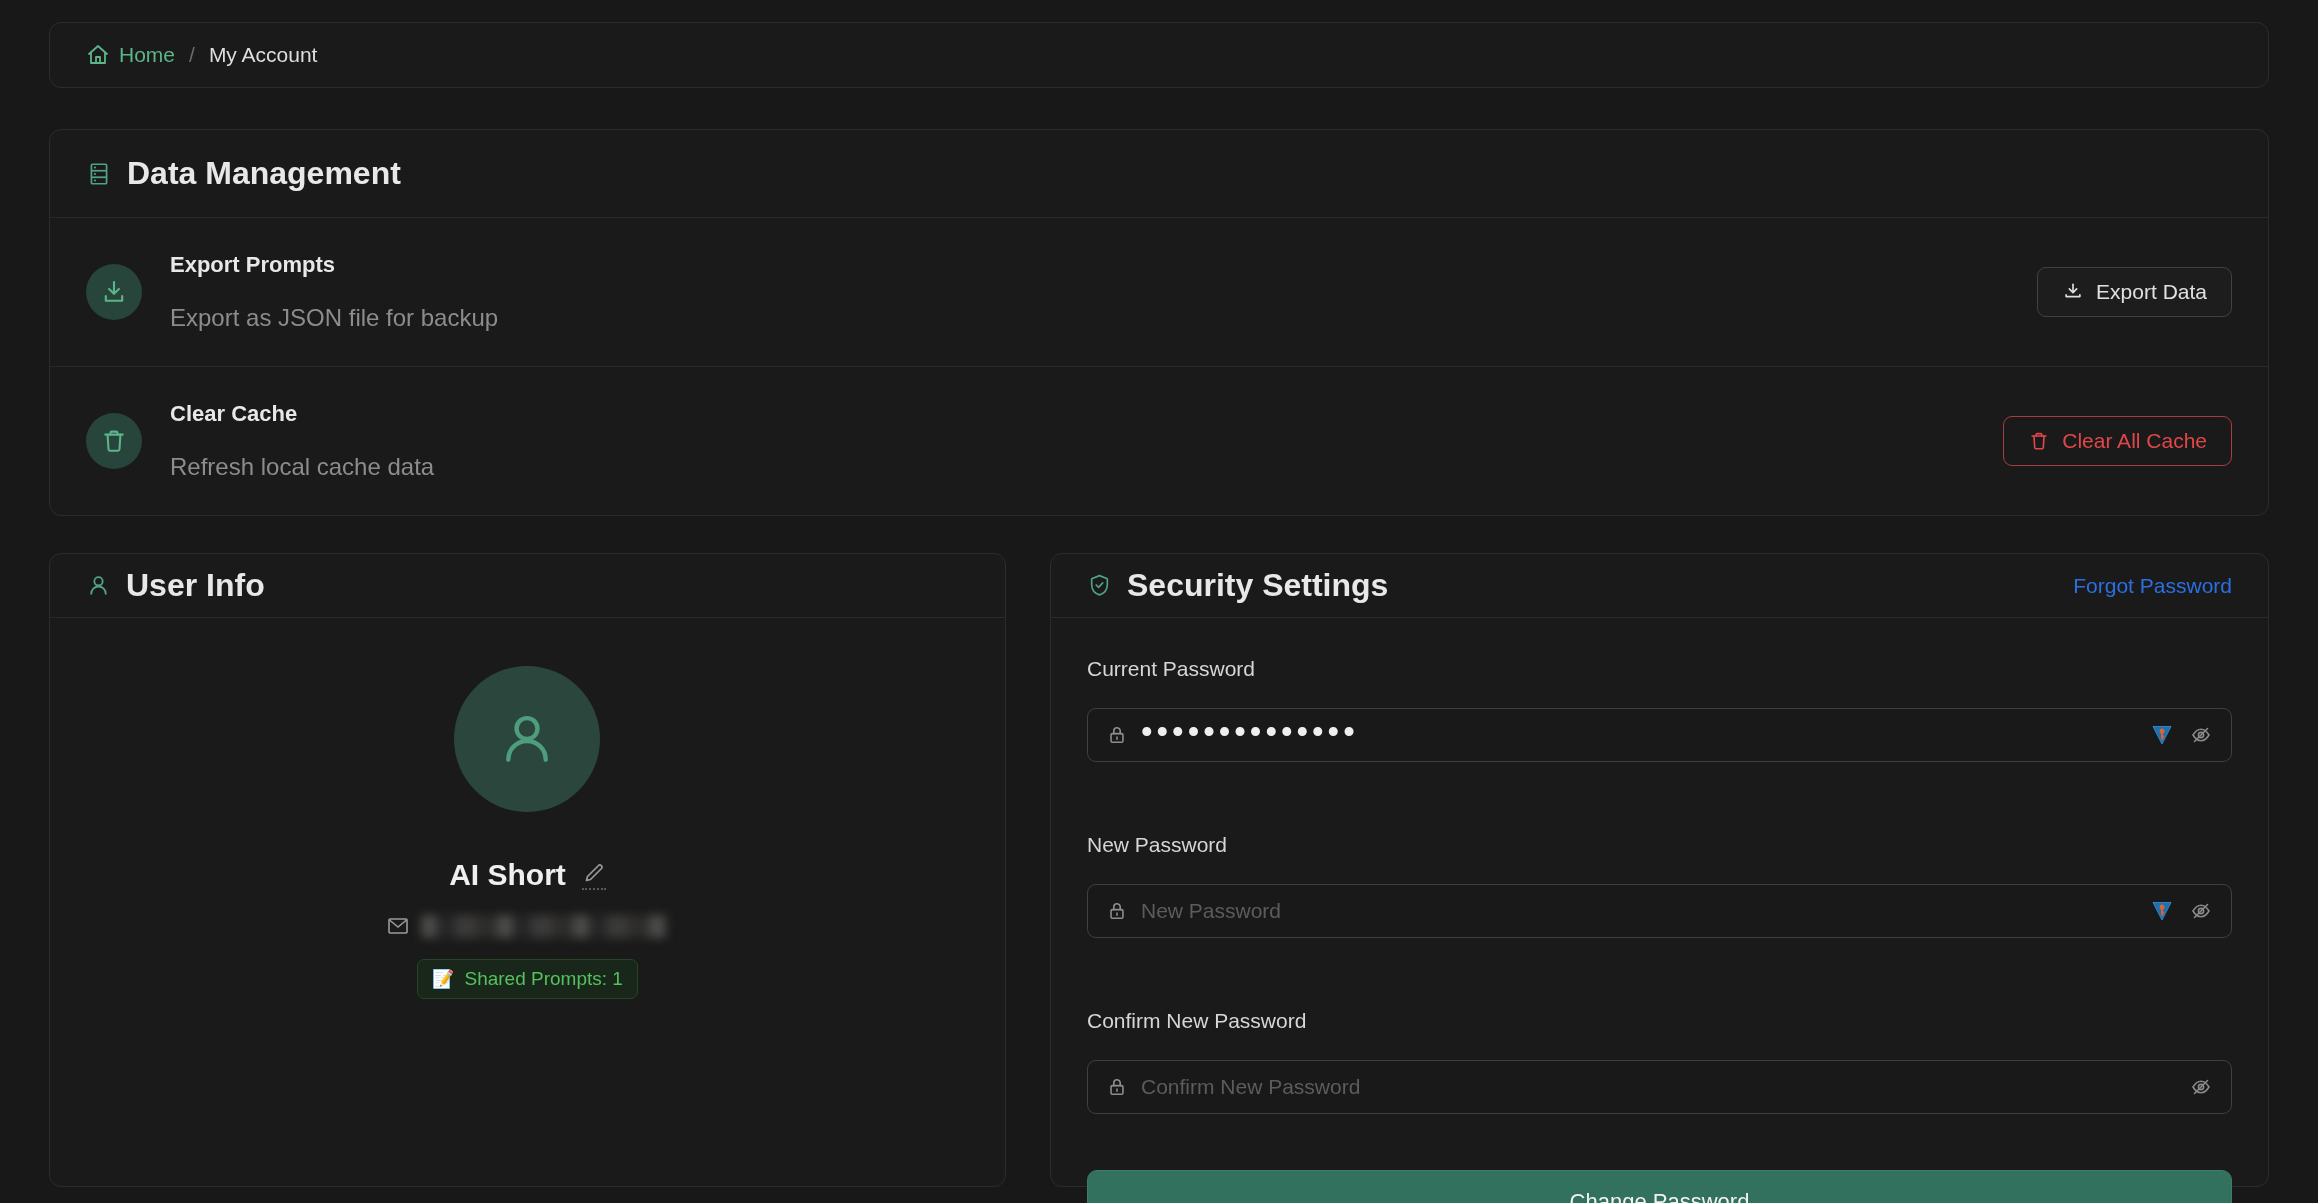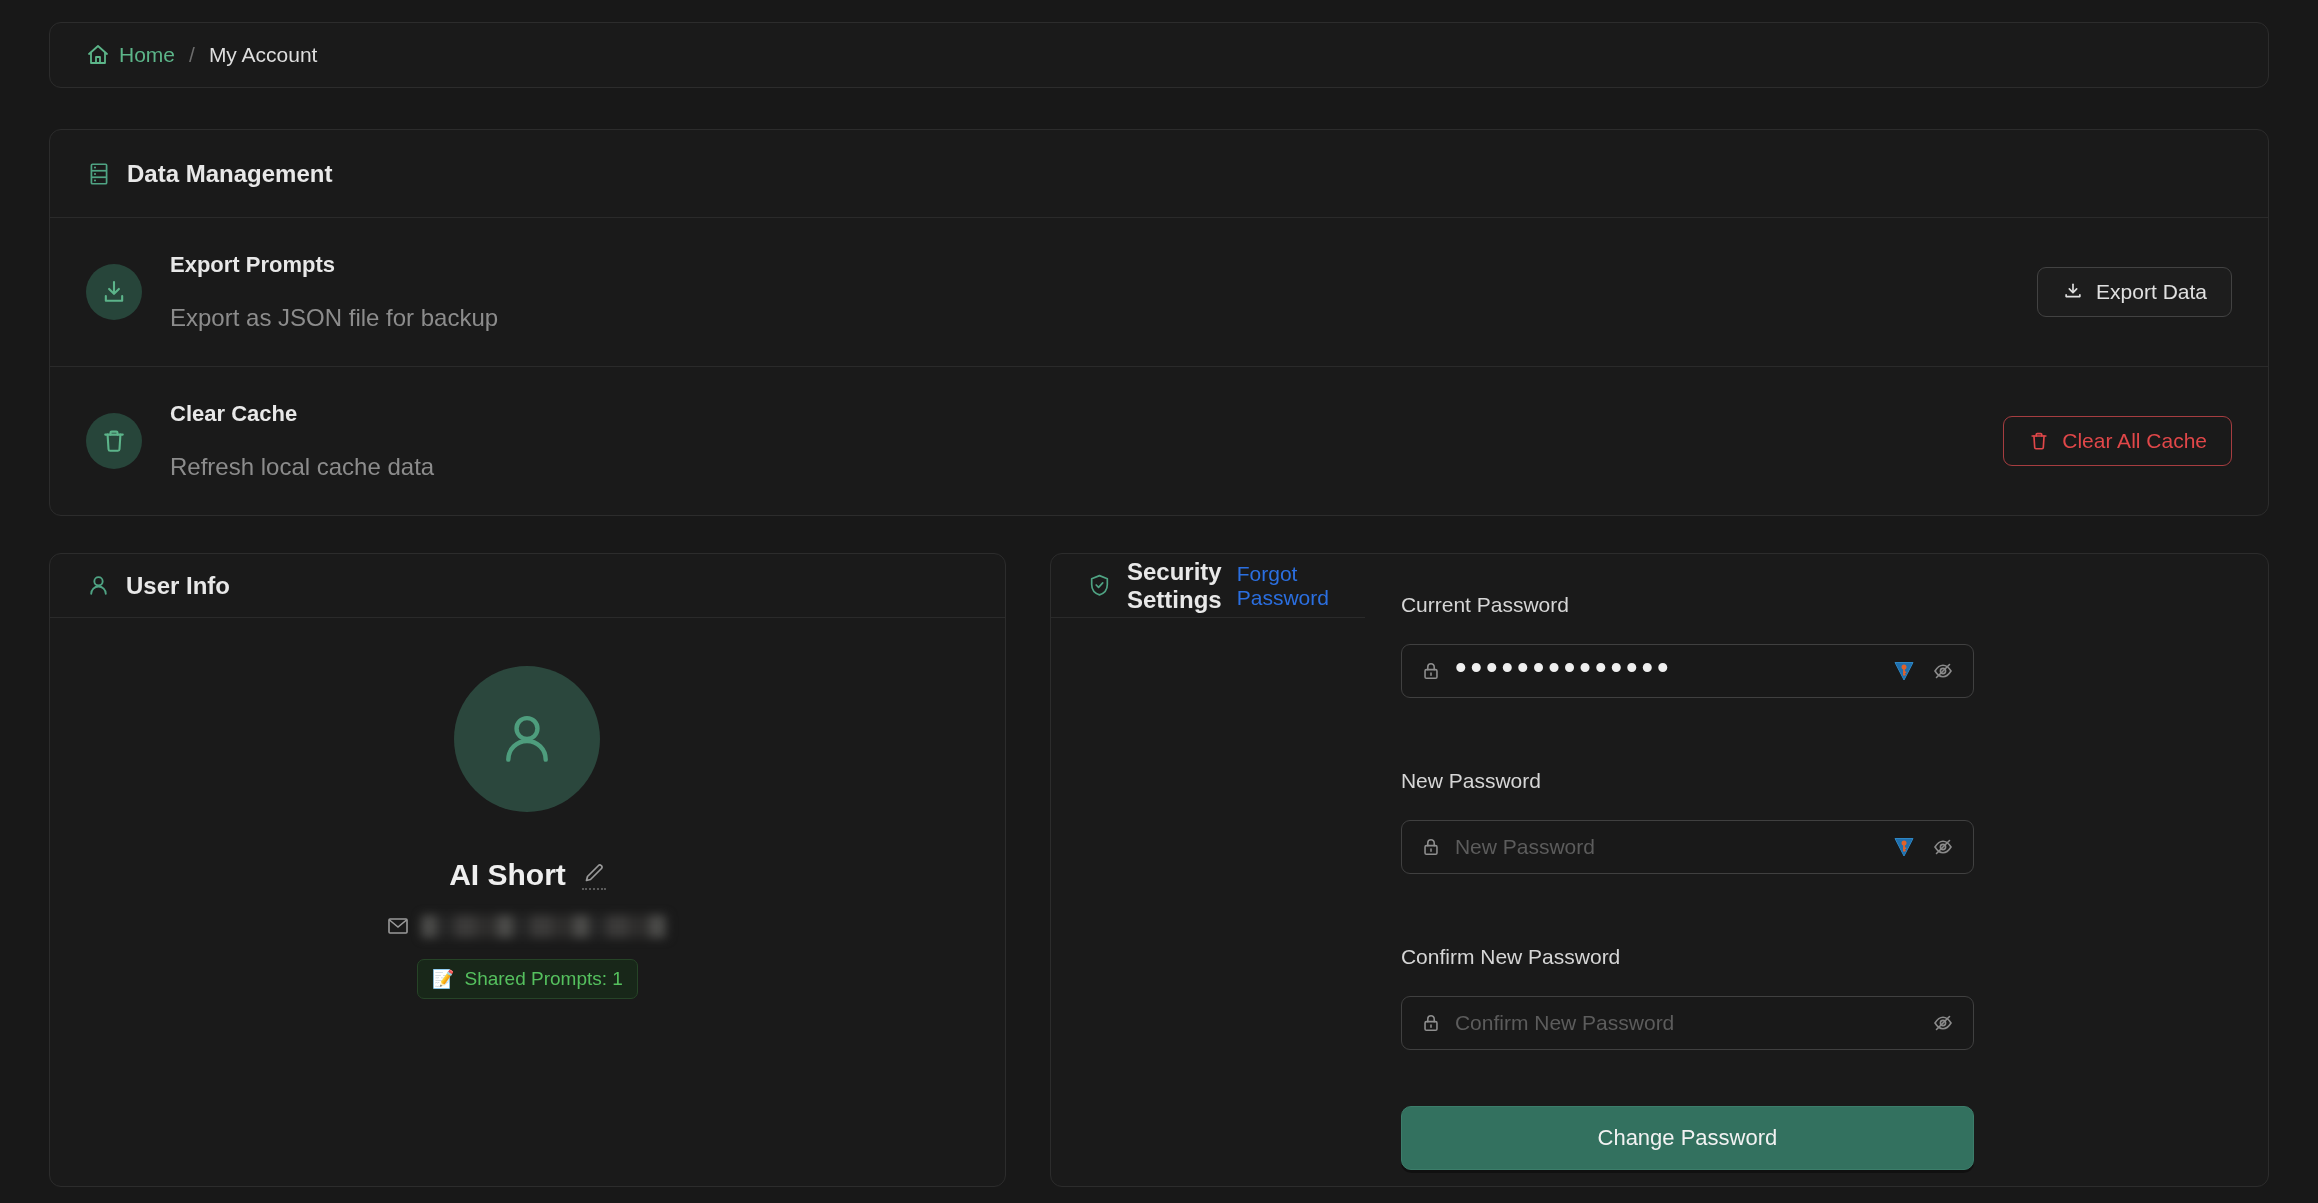--- a/index.html
+++ b/index.html
@@ -30,21 +30,21 @@
   .icon svg { display:block; }
   
   .dm-card { height:387px; margin-bottom:37px; display:flex; flex-direction:column; }
   .card-head {
     display:flex; align-items:center; gap:15px;
     padding:0 36px;
     height:88px; flex:0 0 88px;
     border-bottom:1px solid #2a2a2a;
   }
   .card-head-sm { height:64px; flex:0 0 64px; }
-  .card-title { font-size:24px; font-weight:700; color:#e8e8e8; }
+  .card-title { font-size:32px; font-weight:700; color:#e8e8e8; }
   .head-icon { color:#4fa383; }
   .dm-row {
     flex:1;
     display:flex; align-items:center;
     padding:0 36px;
   }
   .dm-row + .dm-row { border-top:1px solid #2a2a2a; }
   .dm-circle {
     width:56px; height:56px; border-radius:50%;
     background:#27453a; color:#5cb48a;
@@ -63,21 +63,21 @@
     font-size:21px; font-family:inherit; cursor:pointer;
   }
   .btn-danger {
     background:transparent;
     border-color:#a63d40;
     color:#e04749;
   }
   
   .columns { display:flex; gap:44px; }
   .user-card { width:997px; height:634px; display:flex; flex-direction:column; }
-  .sec-card  { width:1270px; height:634px; display:flex; flex-direction:row; }
+  .sec-card  { width:1270px; height:634px; display:flex; flex-direction:column; }
   
   .user-body { display:flex; flex-direction:column; align-items:center; }
   .avatar {
     margin-top:48px;
     width:146px; height:146px; border-radius:50%;
     background:#2b473d; color:#4e9d7d;
     display:flex; align-items:center; justify-content:center;
   }
   .name-row { margin-top:46px; display:flex; align-items:center; gap:16px; }
   .user-name { font-size:30px; font-weight:700; color:#efefef; }

